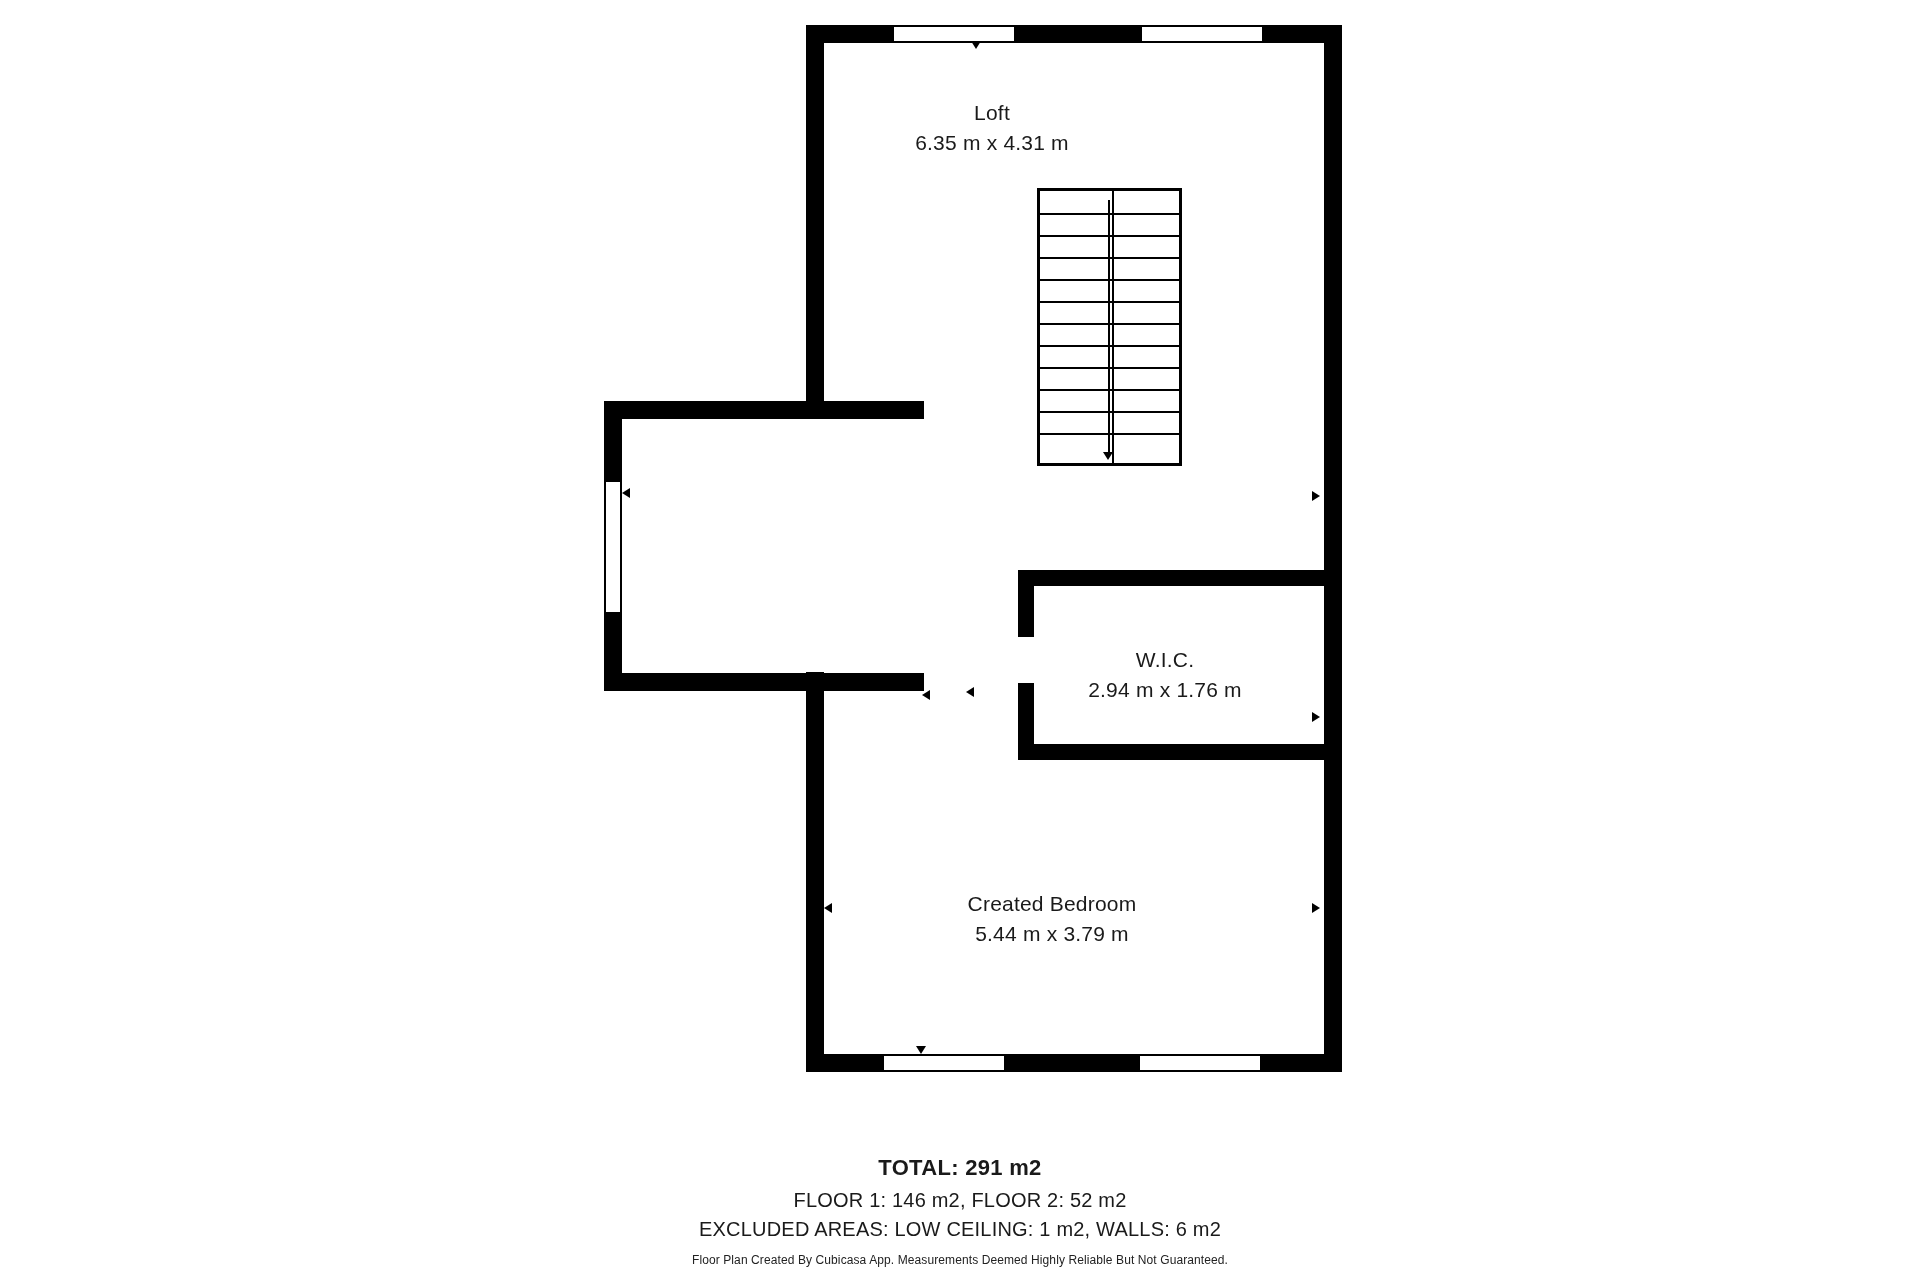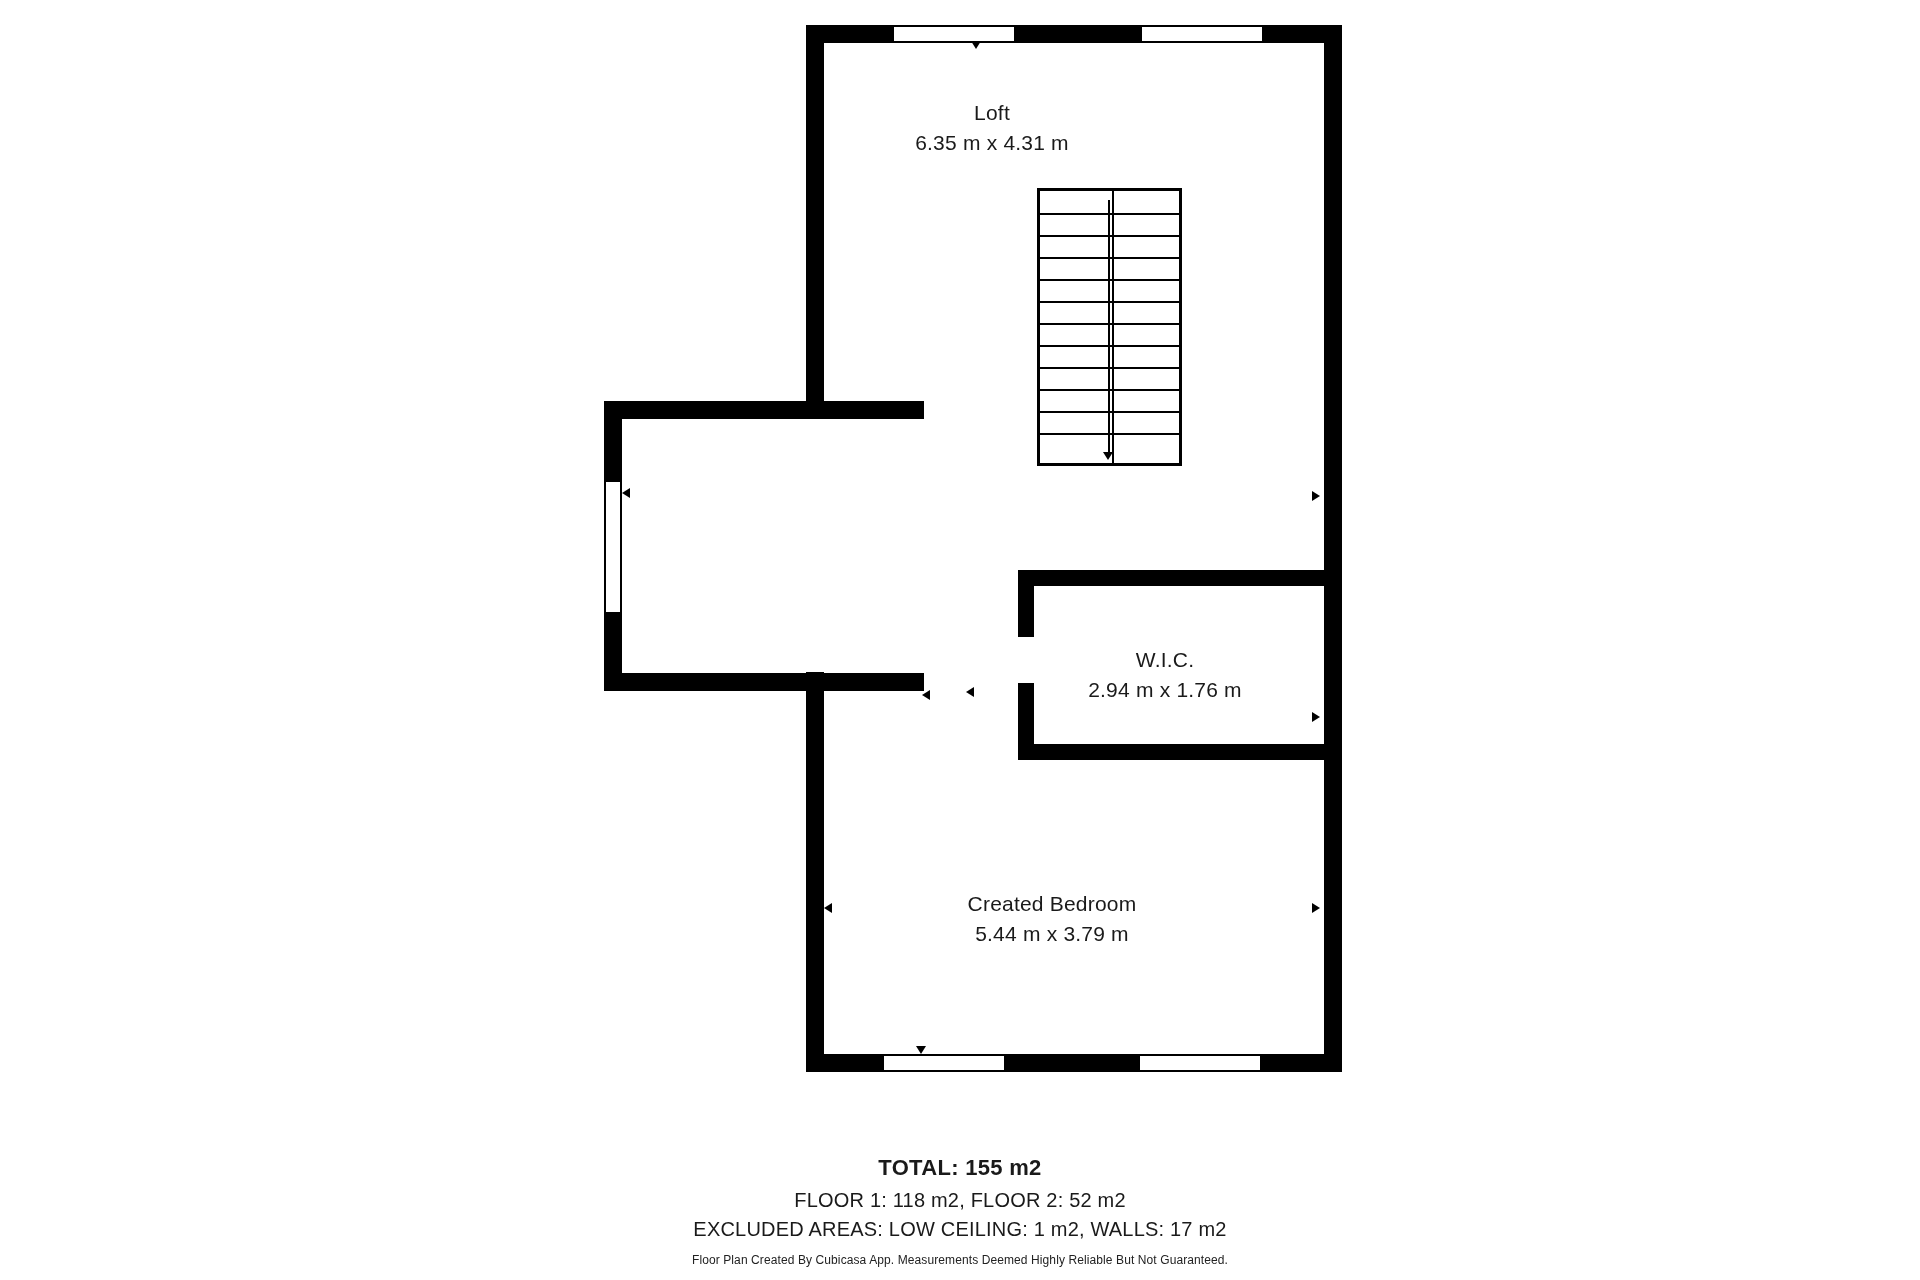--- a/index.html
+++ b/index.html
@@ -225,20 +225,20 @@
   </div>
 
   <div class="room-label" style="left:1052px; top:889px;">
     <div class="room-name">Created Bedroom</div>
     <div class="room-dims">5.44 m x 3.79 m</div>
   </div>
 
   <div class="footer" style="top:1155px;">
     <div class="footer-total">
       <span class="label">TOTAL:</span>
-      <span>155 m2</span>
+      <span>291 m2</span>
     </div>
-    <div class="footer-floors">FLOOR 1: 118 m2, FLOOR 2: 52 m2</div>
-    <div class="footer-excluded">EXCLUDED AREAS: LOW CEILING: 1 m2, WALLS: 17 m2</div>
+    <div class="footer-floors">FLOOR 1: 146 m2, FLOOR 2: 52 m2</div>
+    <div class="footer-excluded">EXCLUDED AREAS: LOW CEILING: 1 m2, WALLS: 6 m2</div>
     <div class="footer-credit">Floor Plan Created By Cubicasa App. Measurements Deemed Highly Reliable But Not Guaranteed.</div>
   </div>
 
 </div>
 
 </body></html>

